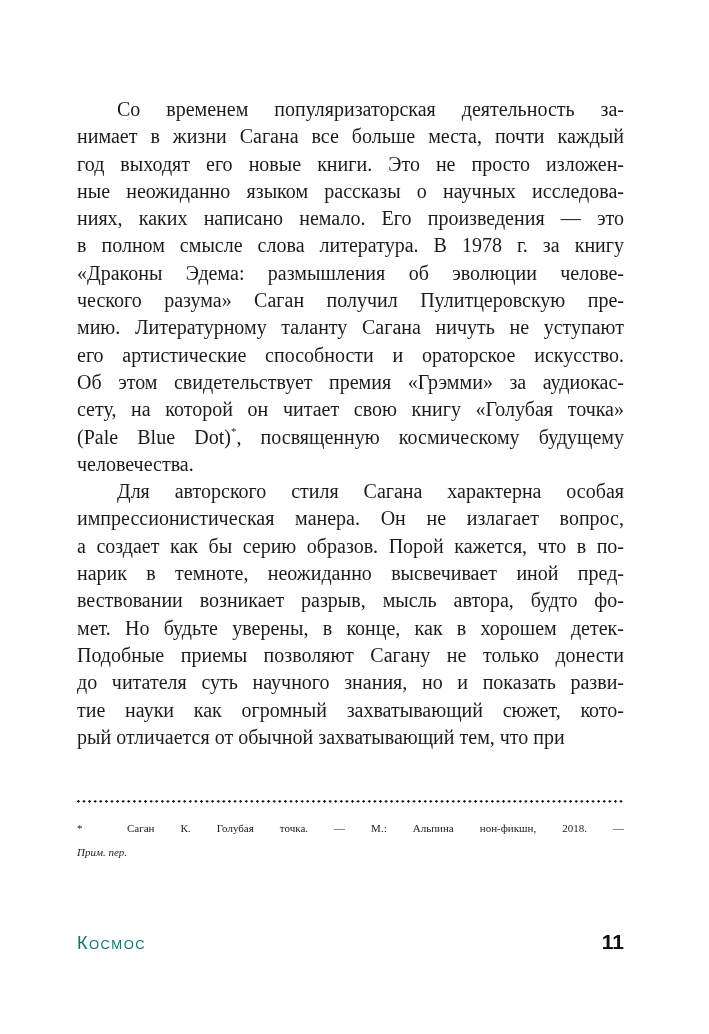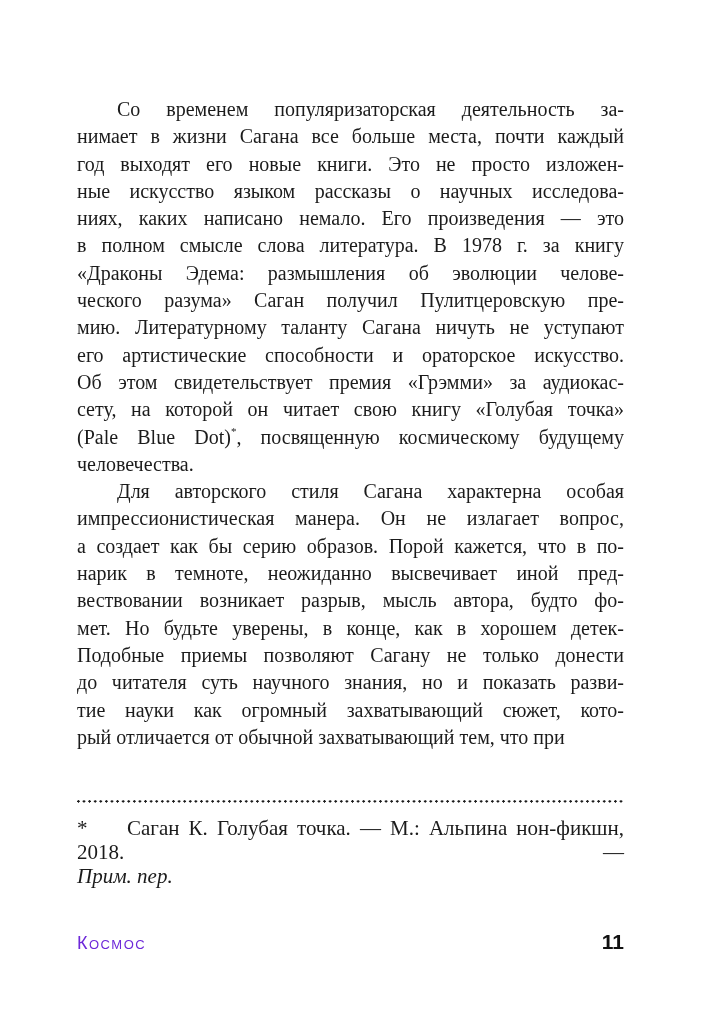--- a/index.html
+++ b/index.html
@@ -45,21 +45,21 @@
     background-repeat: repeat-x;
   }
   .footnote {
     position: absolute;
     left: 77px;
     top: 816px;
     width: 547px;
     color: #1b1b1b;
   }
   .fn-line {
-    font-size: 21px;
+    font-size: 11px;
     line-height: 24px;
   }
   .fn-line.fn-just {
     text-align: justify;
     text-align-last: justify;
   }
   .fn-marker {
     display: inline-block;
     width: 50px;
   }
@@ -71,38 +71,38 @@
     width: 547px;
     display: flex;
     justify-content: space-between;
     align-items: baseline;
     font-family: "Liberation Sans", sans-serif;
   }
   .running-title {
     font-size: 18px;
     font-variant: small-caps;
     letter-spacing: 1.5px;
-    color: #6d28d9;
+    color: #0f766e;
   }
   .page-number {
     font-size: 21px;
     font-weight: bold;
     color: #111111;
   }
 </style>
 </head>
 <body>
 
 <div class="page">
 
   <div class="body-text" id="body-text">
       <div class="line par-first">Со временем популяризаторская деятельность за-</div>
       <div class="line">нимает в жизни Сагана все больше места, почти каждый</div>
       <div class="line">год выходят его новые книги. Это не просто изложен-</div>
-      <div class="line">ные искусство языком рассказы о научных исследова-</div>
+      <div class="line">ные неожиданно языком рассказы о научных исследова-</div>
       <div class="line">ниях, каких написано немало. Его произведения — это</div>
       <div class="line">в полном смысле слова литература. В 1978 г. за книгу</div>
       <div class="line">«Драконы Эдема: размышления об эволюции челове-</div>
       <div class="line">ческого разума» Саган получил Пулитцеровскую пре-</div>
       <div class="line">мию. Литературному таланту Сагана ничуть не уступают</div>
       <div class="line">его артистические способности и ораторское искусство.</div>
       <div class="line">Об этом свидетельствует премия «Грэмми» за аудиокас-</div>
       <div class="line">сету, на которой он читает свою книгу «Голубая точка»</div>
       <div class="line">(Pale Blue Dot)<sup>*</sup>, посвященную космическому будущему</div>
       <div class="line par-last">человечества.</div>

